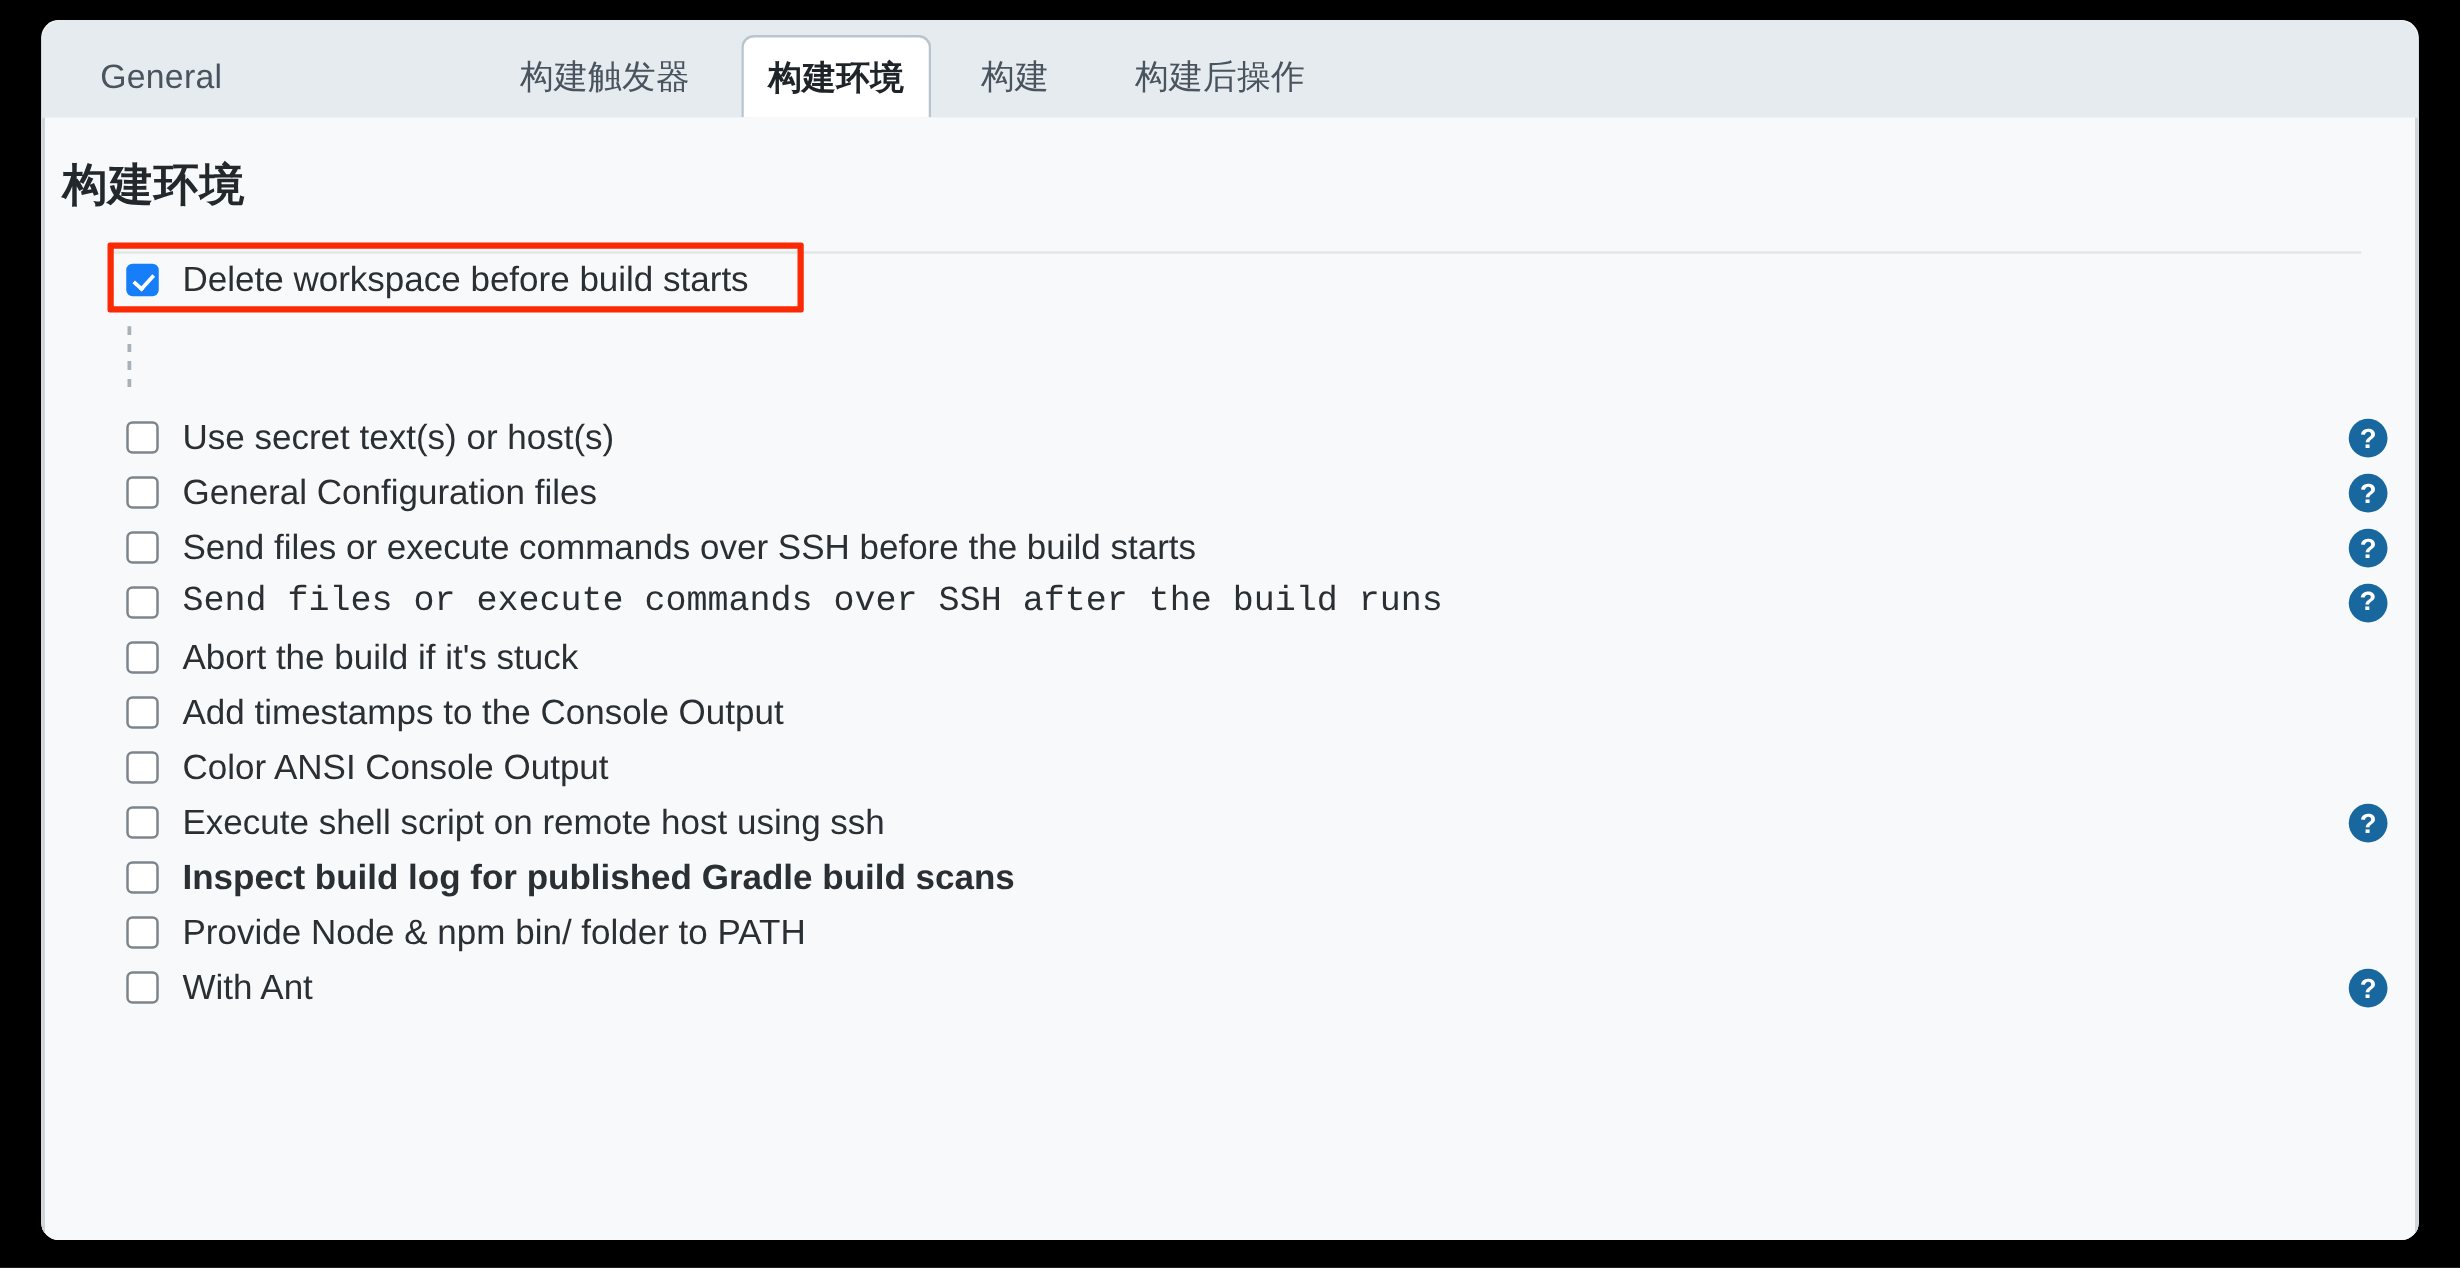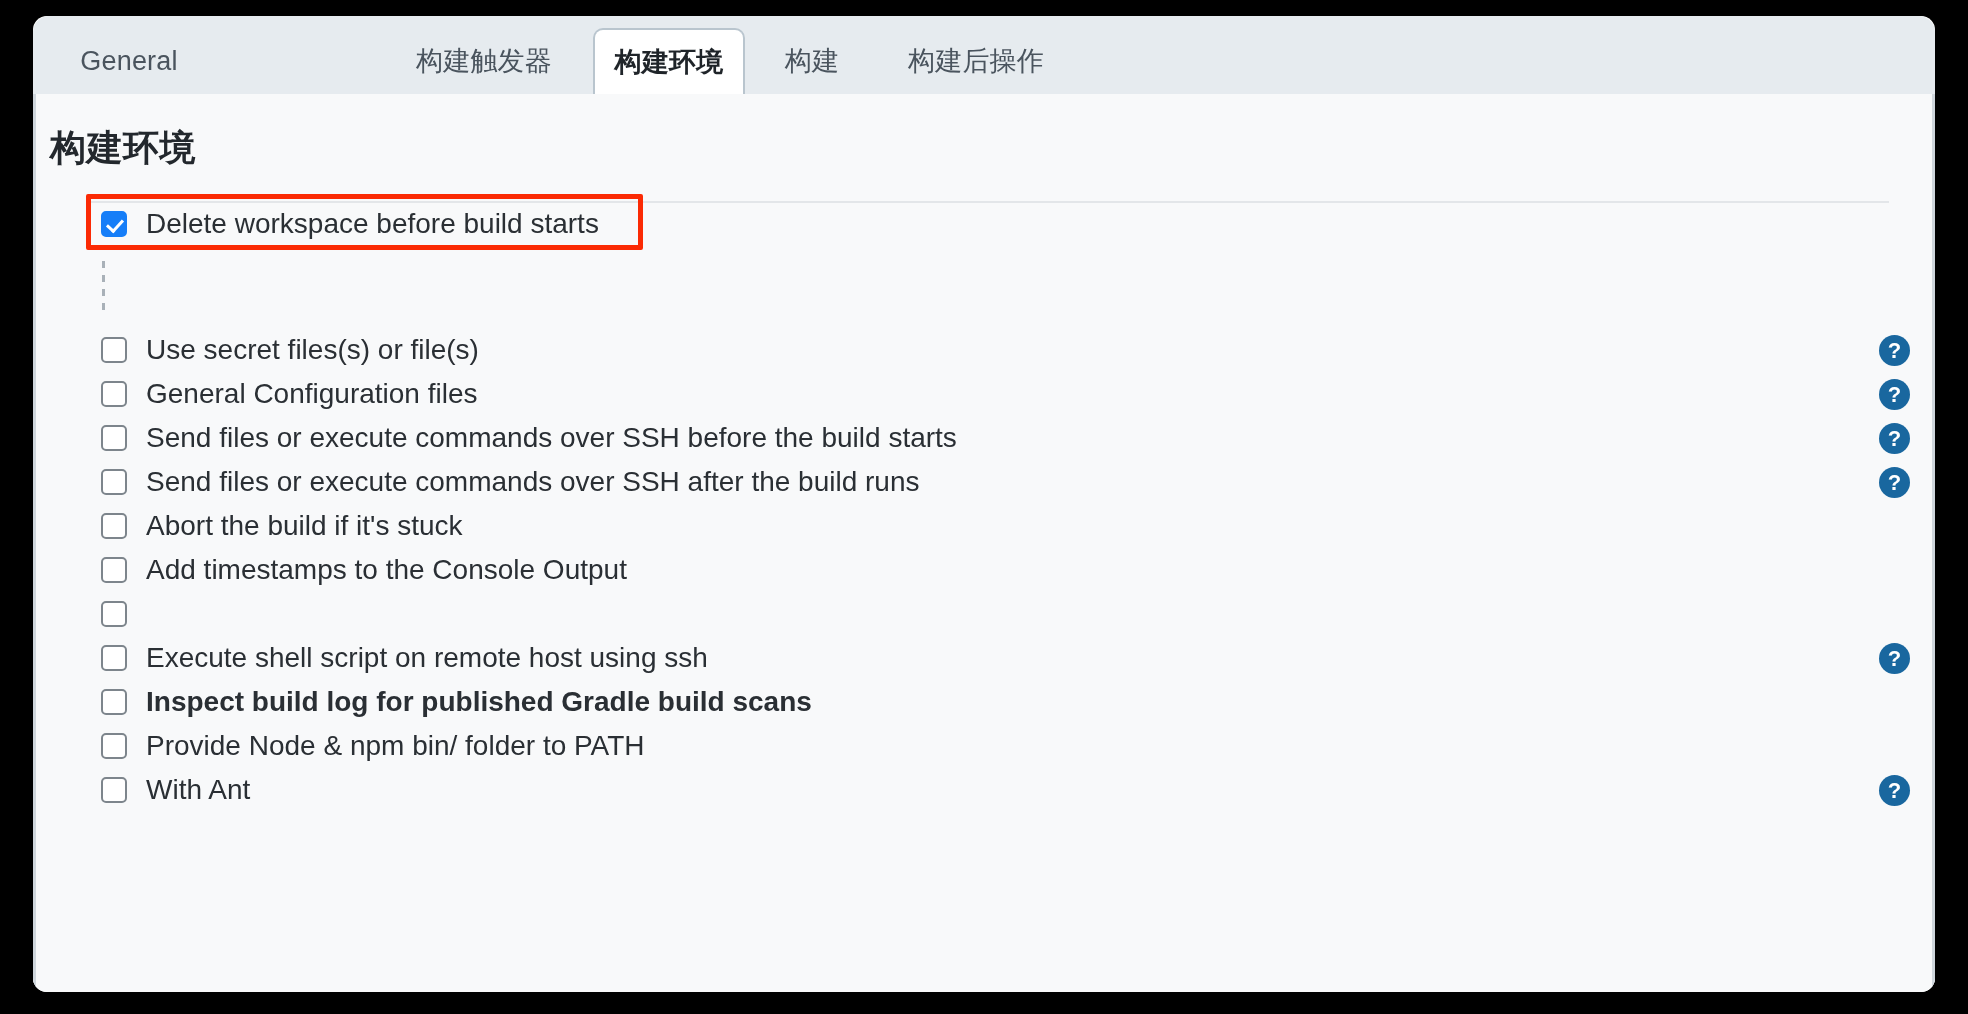--- a/index.html
+++ b/index.html
@@ -210,48 +210,49 @@
       <div id="section-title">构建环境</div>
       <div id="title-rule"></div>
 
       <div id="options-host">
           <div class="row" style="top: 108px;">
             <div class="cb checked"></div>
             <div class="lbl">Delete workspace before build starts</div>
           </div>
           <div class="row" style="top: 234px;">
             <div class="cb"></div>
-            <div class="lbl">Use secret files(s) or file(s)</div>
+            <div class="lbl">Use secret text(s) or host(s)</div>
             <div class="help">?</div>
           </div>
           <div class="row" style="top: 278px;">
             <div class="cb"></div>
             <div class="lbl">General Configuration files</div>
             <div class="help">?</div>
           </div>
           <div class="row" style="top: 322px;">
             <div class="cb"></div>
             <div class="lbl">Send files or execute commands over SSH before the build starts</div>
             <div class="help">?</div>
           </div>
-          <div class="row" style="top: 366px;">
+          <div class="row" style="top: 366px; font-family: Liberation Mono, monospace;">
             <div class="cb"></div>
             <div class="lbl">Send files or execute commands over SSH after the build runs</div>
             <div class="help">?</div>
           </div>
           <div class="row" style="top: 410px;">
             <div class="cb"></div>
             <div class="lbl">Abort the build if it's stuck</div>
           </div>
           <div class="row" style="top: 454px;">
             <div class="cb"></div>
             <div class="lbl">Add timestamps to the Console Output</div>
           </div>
           <div class="row" style="top: 498px;">
             <div class="cb"></div>
+            <div class="lbl">Color ANSI Console Output</div>
           </div>
           <div class="row" style="top: 542px;">
             <div class="cb"></div>
             <div class="lbl">Execute shell script on remote host using ssh</div>
             <div class="help">?</div>
           </div>
           <div class="row" style="top: 586px; font-weight: bold;">
             <div class="cb"></div>
             <div class="lbl">Inspect build log for published Gradle build scans</div>
           </div>

